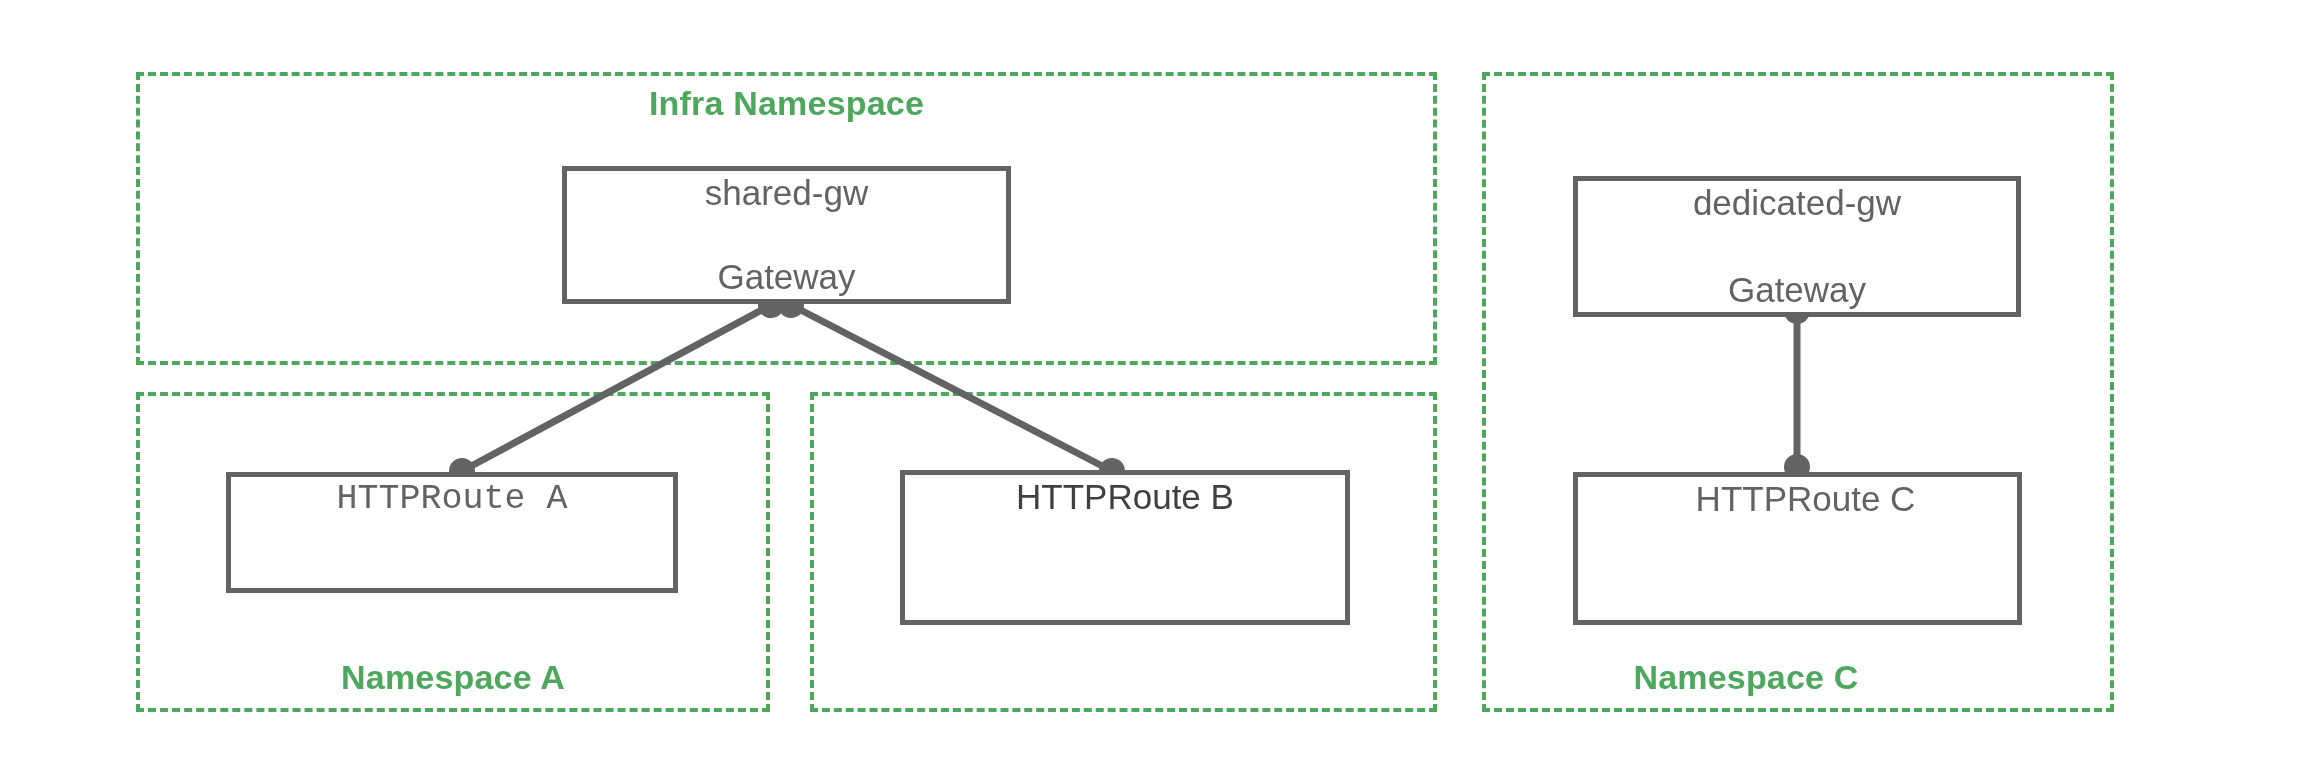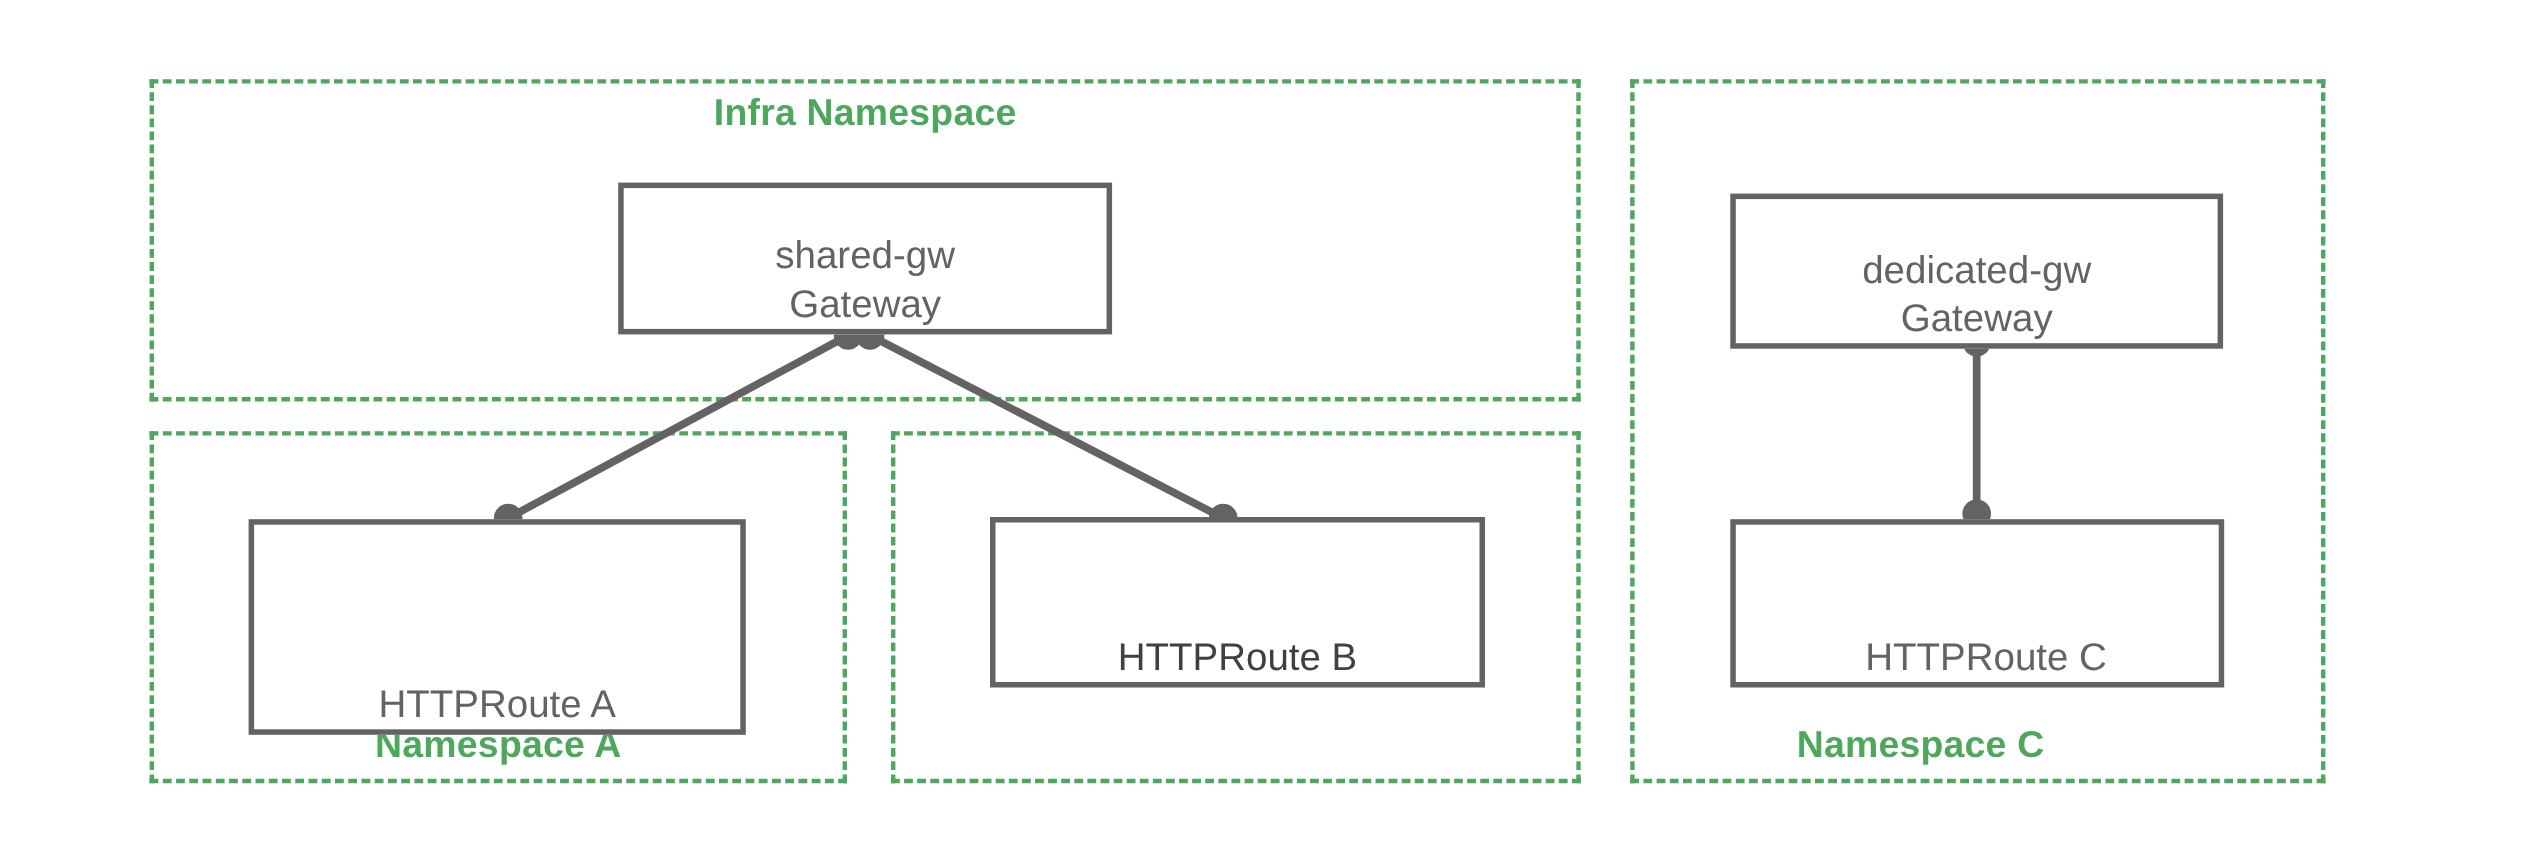--- a/index.html
+++ b/index.html
@@ -34,21 +34,21 @@
     font-family: "Liberation Sans", sans-serif;
   }
   .node-box {
     position: absolute;
     border: 5px solid #701a75;
     box-sizing: border-box;
     background: #ffffff;
     display: flex;
     flex-direction: column;
     align-items: center;
-    justify-content: flex-end;
+    justify-content: space-between;
     color: #636363;
     font-size: 35px;
     line-height: 1.26;
     font-family: "Liberation Sans", sans-serif;
     white-space: nowrap;
   }
   .node-box .line2 {
     display: block;
   }
   svg.edges {
@@ -89,21 +89,21 @@
   <div class="node-box" id="node-shared-gw" style="left: 562px; top: 166px; width: 449px; height: 138px; border-color: rgb(99, 99, 99); color: rgb(99, 99, 99);">
     <span>shared-gw</span>
     <span class="line2">Gateway</span>
   </div>
 
   <div class="node-box" id="node-dedicated-gw" style="left: 1573px; top: 176px; width: 448px; height: 141px; border-color: rgb(99, 99, 99); color: rgb(99, 99, 99);">
     <span>dedicated-gw</span>
     <span class="line2">Gateway</span>
   </div>
 
-  <div class="node-box" id="node-httproute-a" style="left: 226px; top: 472px; width: 452px; height: 196px; border-color: rgb(99, 99, 99); color: rgb(99, 99, 99);">
+  <div class="node-box" id="node-httproute-a" style="left: 226px; top: 472px; width: 452px; height: 121px; border-color: rgb(99, 99, 99); color: rgb(99, 99, 99); font-family: Liberation Mono, monospace;">
     <span>HTTPRoute A</span>
   </div>
 
   <div class="node-box" id="node-httproute-b" style="left: 900px; top: 470px; width: 450px; height: 155px; border-color: rgb(99, 99, 99); color: #404040;">
     <span>HTTPRoute B</span>
   </div>
 
   <div class="node-box" id="node-httproute-c" style="left: 1573px; top: 472px; width: 449px; height: 153px; border-color: rgb(99, 99, 99); color: rgb(99, 99, 99); padding-left: 16px;">
     <span>HTTPRoute C</span>
   </div>

